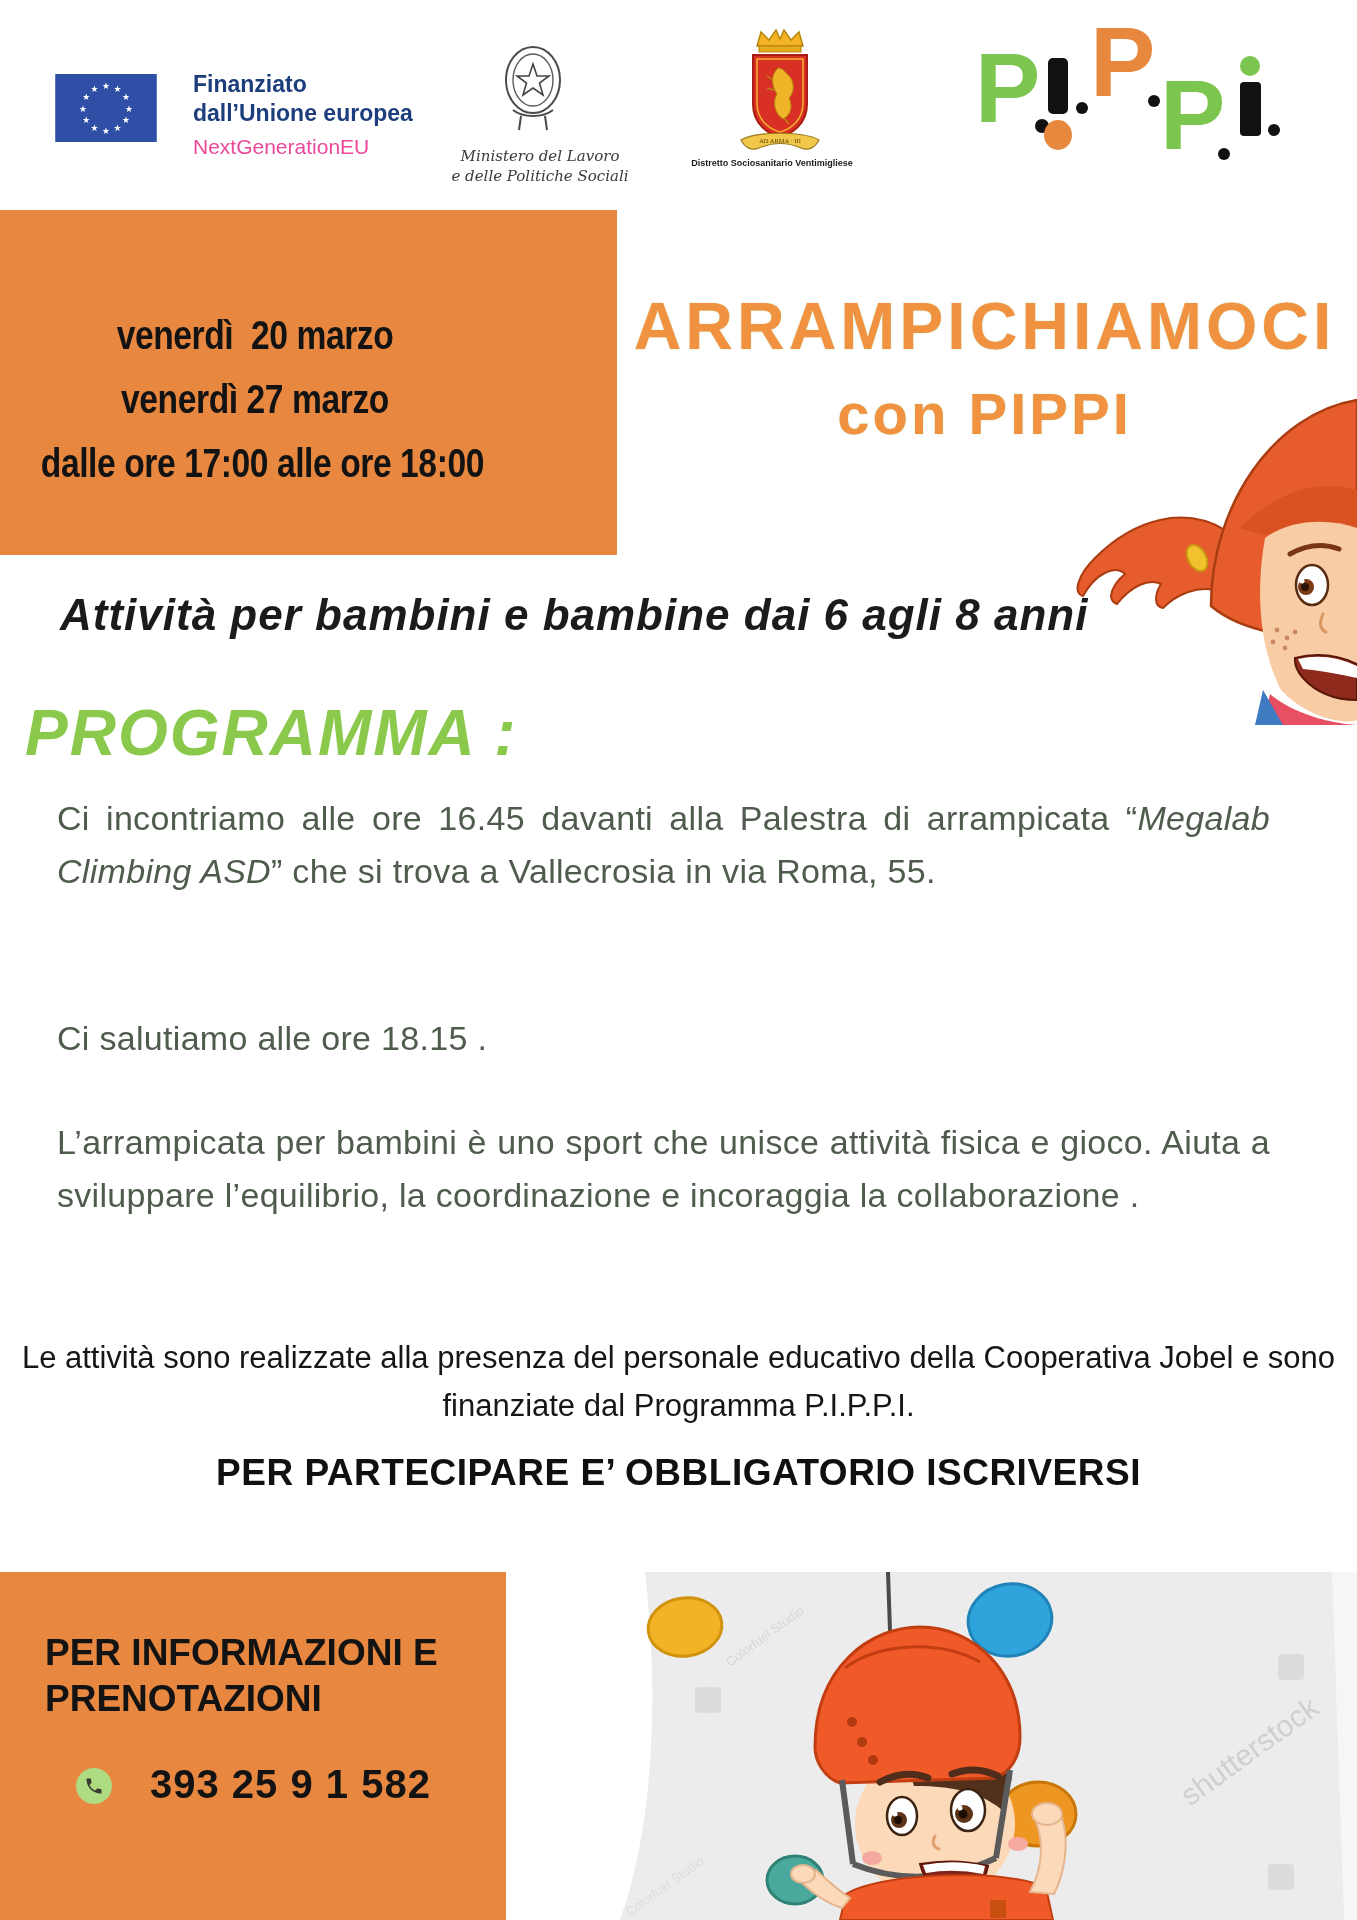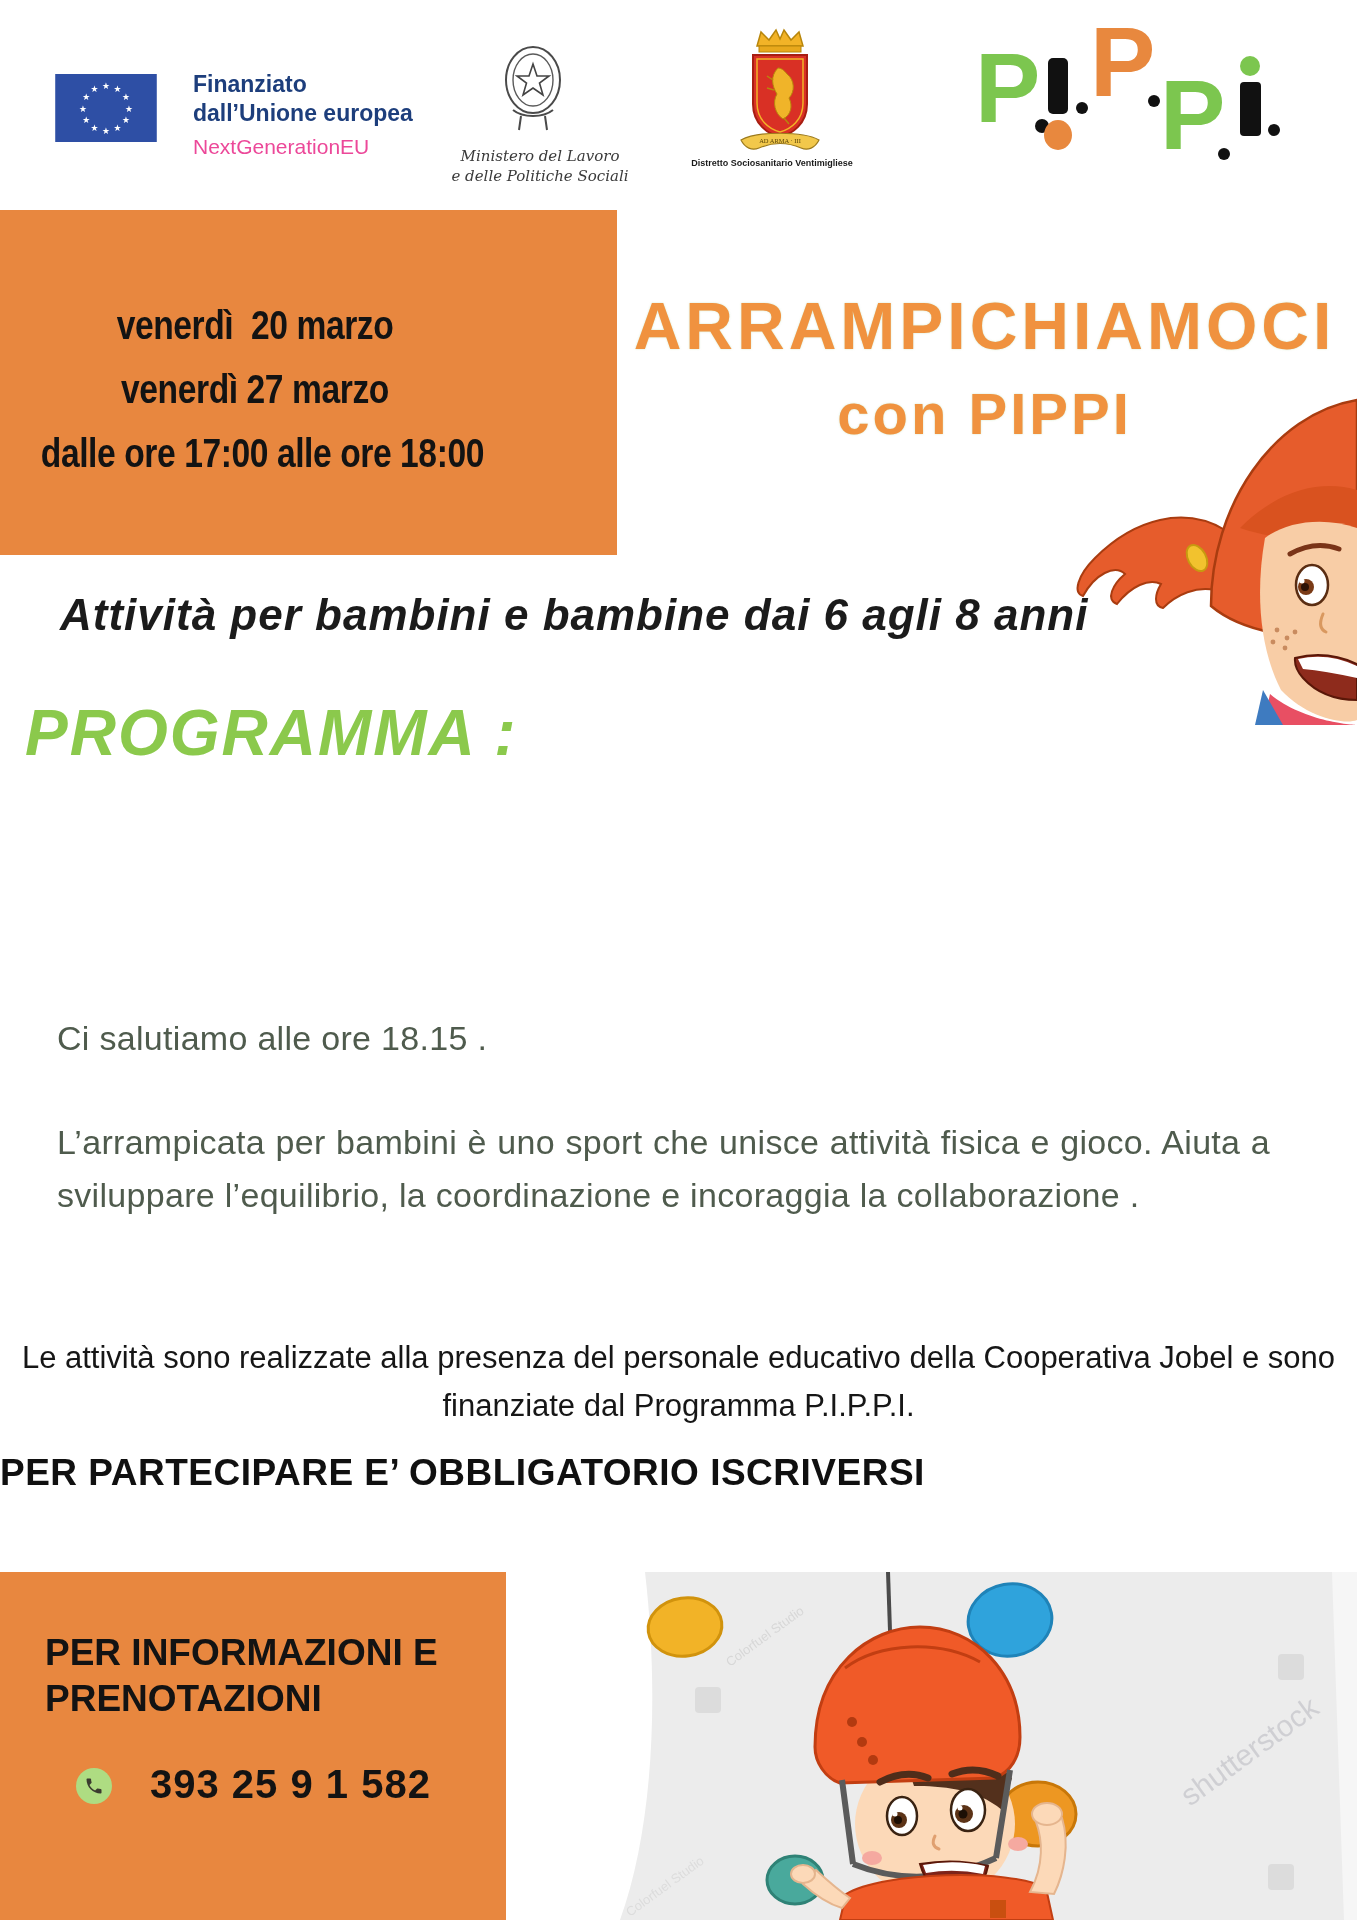--- a/index.html
+++ b/index.html
@@ -31,21 +31,21 @@
   .pp1{left:10px;top:39px;font-size:98px;}
   .pp2{left:125px;top:13px;font-size:98px;}
   .pp3{left:195px;top:66px;font-size:98px;}
   .excl-bar{position:absolute;left:83px;top:58px;width:20px;height:56px;background:#111;border-radius:5px;}
   .excl-dot{position:absolute;left:79px;top:120px;width:28px;height:30px;background:#e8883e;border-radius:50%;}
   .i-dot{position:absolute;left:275px;top:56px;width:20px;height:20px;background:#7cc64f;border-radius:50%;}
   .i-stem{position:absolute;left:275px;top:82px;width:21px;height:54px;background:#111;border-radius:4px;}
 
   
   .dates-box{left:0;top:210px;width:617px;height:345px;background:#e8873f;}
-  .dates-text{position:absolute;left:0;top:83px;width:510px;text-align:center;color:#131313;}
+  .dates-text{position:absolute;left:0;top:93px;width:510px;text-align:center;color:#131313;}
   .dates-line{display:block;white-space:pre;font-weight:800;font-size:40px;line-height:64px;
     letter-spacing:-0.5px;transform:scaleX(0.84);transform-origin:50% 50%;}
 
   
   .title{left:612px;top:290px;width:745px;text-align:center;color:#f0923f;
     text-shadow:0 0 2px rgba(170,210,150,.55);}
   .title-l1{display:block;font-weight:800;font-size:66px;letter-spacing:4px;line-height:72px;}
   .title-l2{display:block;font-weight:800;font-size:58px;letter-spacing:3px;line-height:64px;margin-top:20px;}
 
   
@@ -57,21 +57,21 @@
   .program-heading{left:25px;top:696px;font-weight:800;font-style:italic;
     font-size:64px;letter-spacing:2px;color:#8bc94c;}
 
   .para{color:#4f5b4d;font-size:34px;line-height:53px;letter-spacing:.3px;}
   .p1{left:57px;top:792px;width:1213px;text-align:justify;}
   .p2{left:57px;top:1012px;width:1213px;}
   .p3{left:57px;top:1116px;width:1213px;text-align:justify;}
 
   .footer-note{left:0;top:1334px;width:1357px;padding:0 4px;box-sizing:border-box;
     text-align:center;color:#161616;font-size:31px;line-height:48px;}
-  .mandatory{left:0;top:1452px;width:1357px;color:#101010;
+  .mandatory{left:0;top:1452px;width:1357px;text-align:center;color:#101010;
     font-weight:800;font-size:37px;letter-spacing:.5px;}
 
   
   .contact-box{left:0;top:1572px;width:506px;height:348px;background:#e8873f;}
   .contact-heading{position:absolute;left:13px;top:58px;width:420px;color:#131313;
     font-weight:800;font-size:37px;line-height:46px;margin-left:32px;}
   .phone-icon{position:absolute;left:76px;top:196px;width:36px;height:36px;border-radius:50%;
     background:#aedc82;display:flex;align-items:center;justify-content:center;}
   .phone-number{position:absolute;left:150px;top:190px;color:#131313;
     font-weight:700;font-size:40px;letter-spacing:1px;}
@@ -183,20 +183,21 @@
     <path d="M258 226 Q252 240 261 244" fill="none" stroke="#d9985f" stroke-width="3" stroke-linecap="round"></path>
     <path d="M230 270 Q262 262 292 276 L292 312 Q258 312 238 290 Q229 280 230 270 Z" fill="#8e2b1c" stroke="#5a1708" stroke-width="2"></path>
     <path d="M233 271 Q263 264 292 278 L292 290 Q260 283 238 281 Z" fill="#ffffff"></path>
     <path d="M205 306 C240 335 292 337 292 337 L198 337 Z" fill="#e84f63"></path>
     <path d="M198 302 L218 337 L190 337 Z" fill="#3e7bc0"></path>
   </svg>
 
   <div class="abs subtitle">Attività per bambini e bambine dai 6 agli 8 anni</div>
   <div class="abs program-heading">PROGRAMMA :</div>
 
+  <div class="abs para p1"><span>Ci incontriamo alle ore 16.45 davanti alla Palestra di arrampicata “</span><i>Megalab Climbing ASD</i><span>” che si trova a Vallecrosia in via Roma, 55.</span></div>
 
   <div class="abs para p2">Ci salutiamo alle ore 18.15 .</div>
   <div class="abs para p3">L’arrampicata per bambini è uno sport che unisce attività fisica e gioco. Aiuta a sviluppare l’equilibrio, la coordinazione e incoraggia la collaborazione .</div>
 
   <div class="abs footer-note">Le attività sono realizzate alla presenza del personale educativo della Cooperativa Jobel e sono finanziate dal Programma P.I.P.P.I.</div>
   <div class="abs mandatory">PER PARTECIPARE E’ OBBLIGATORIO ISCRIVERSI</div>
 
   <div class="abs contact-box">
     <div class="contact-heading">PER INFORMAZIONI E PRENOTAZIONI</div>
     <div class="phone-icon">

